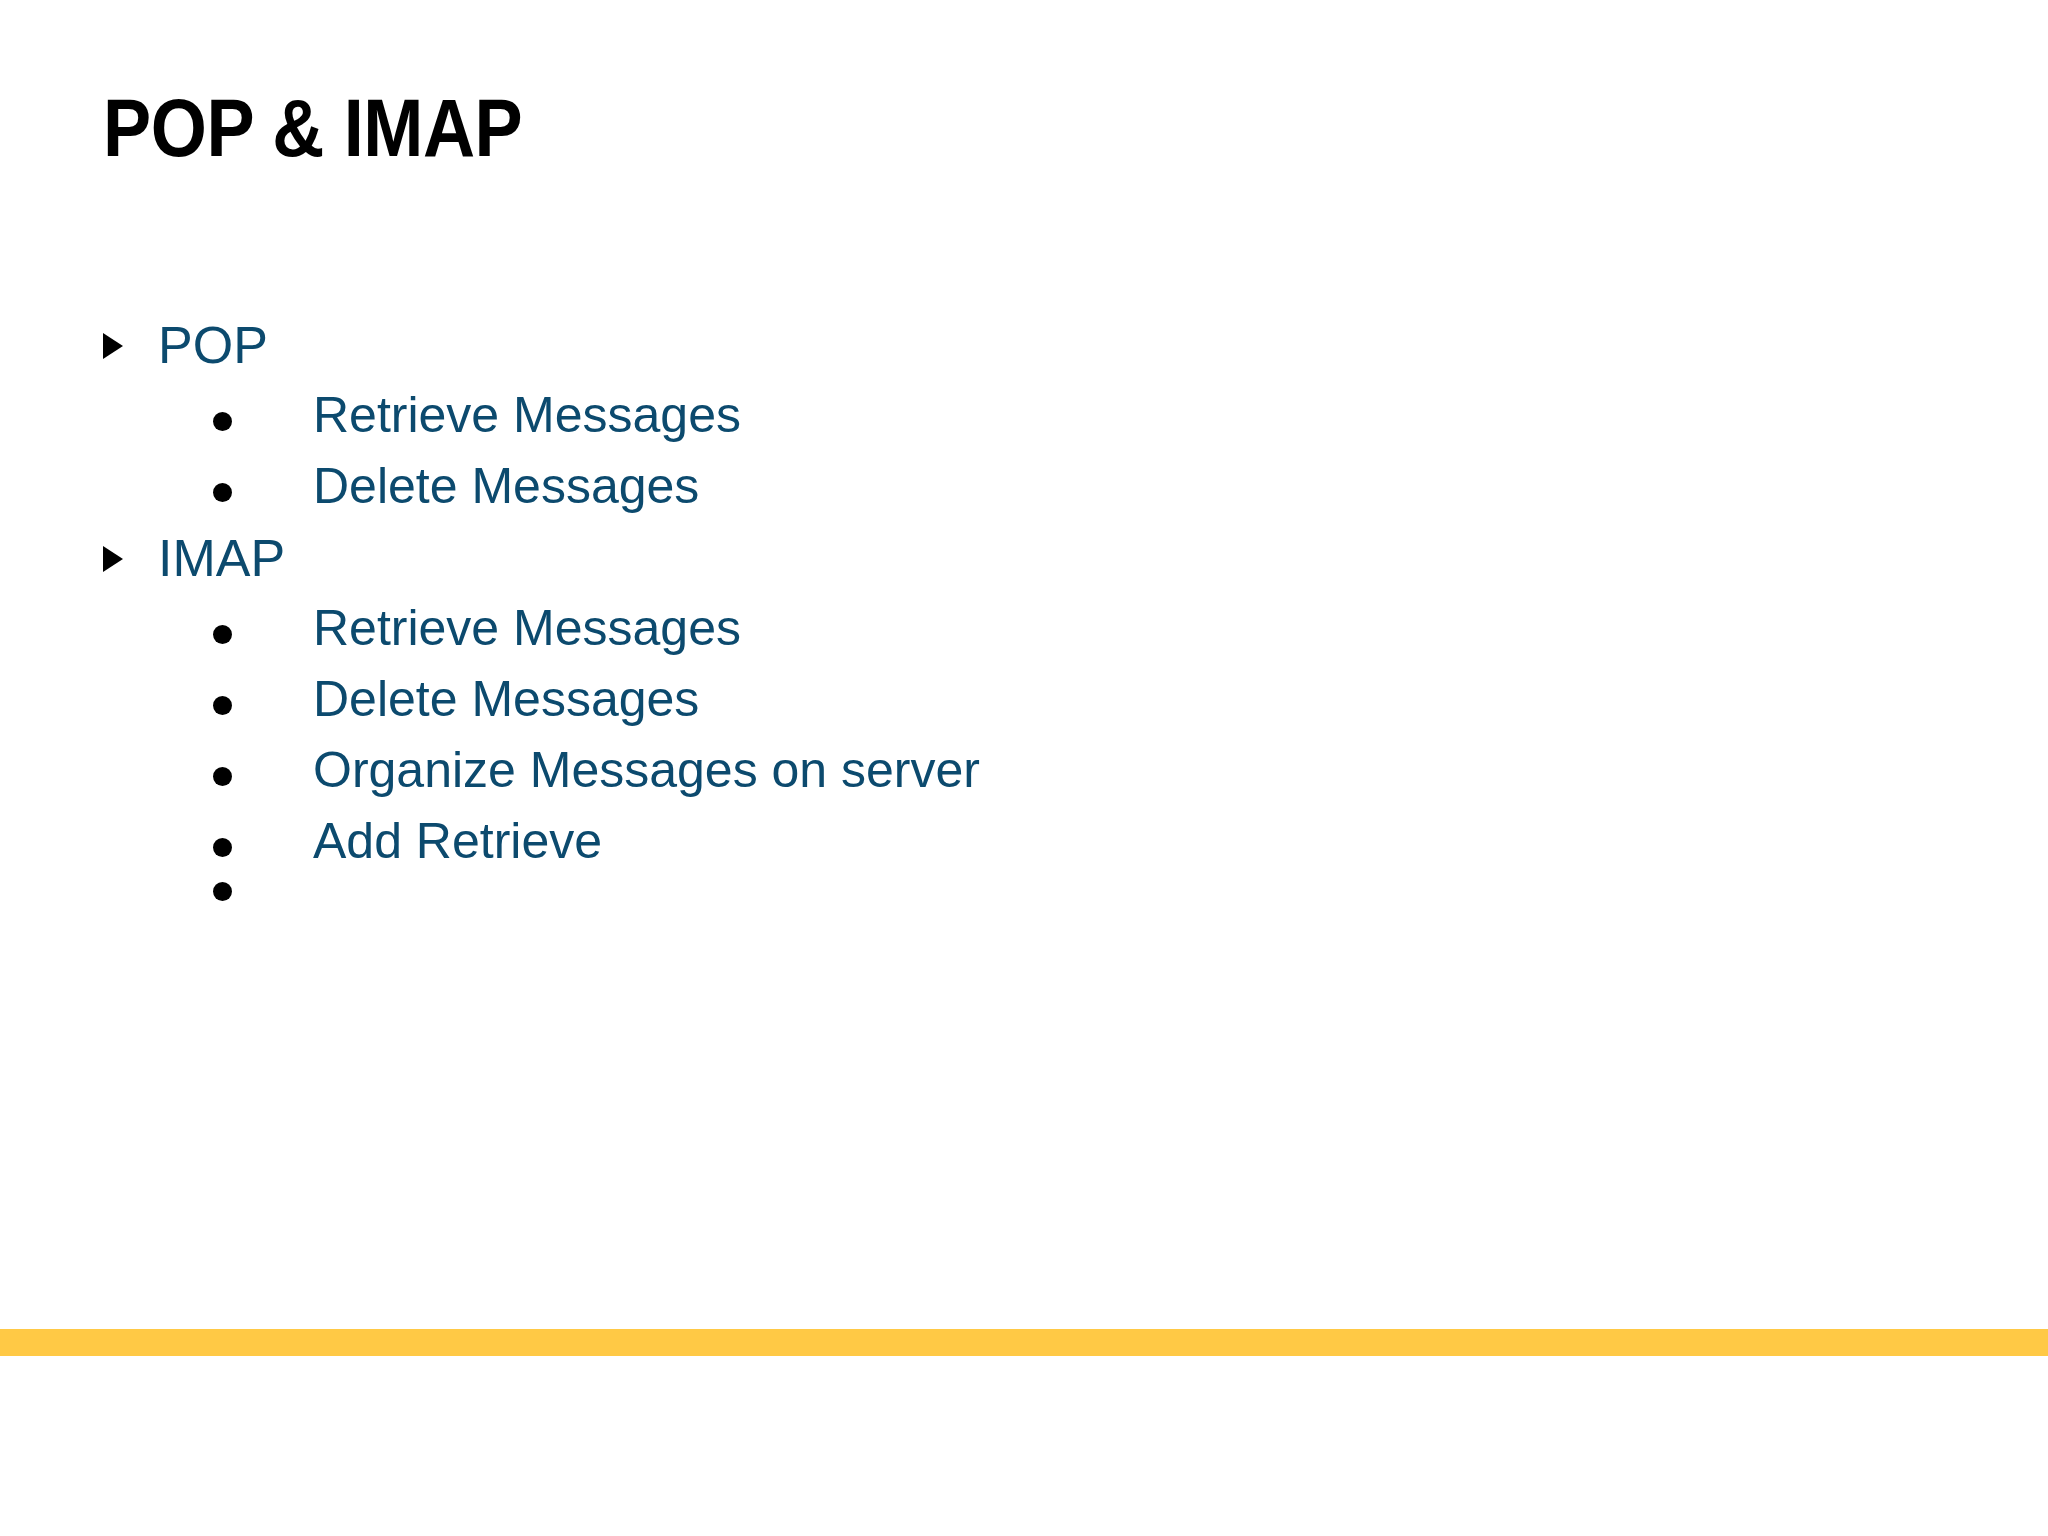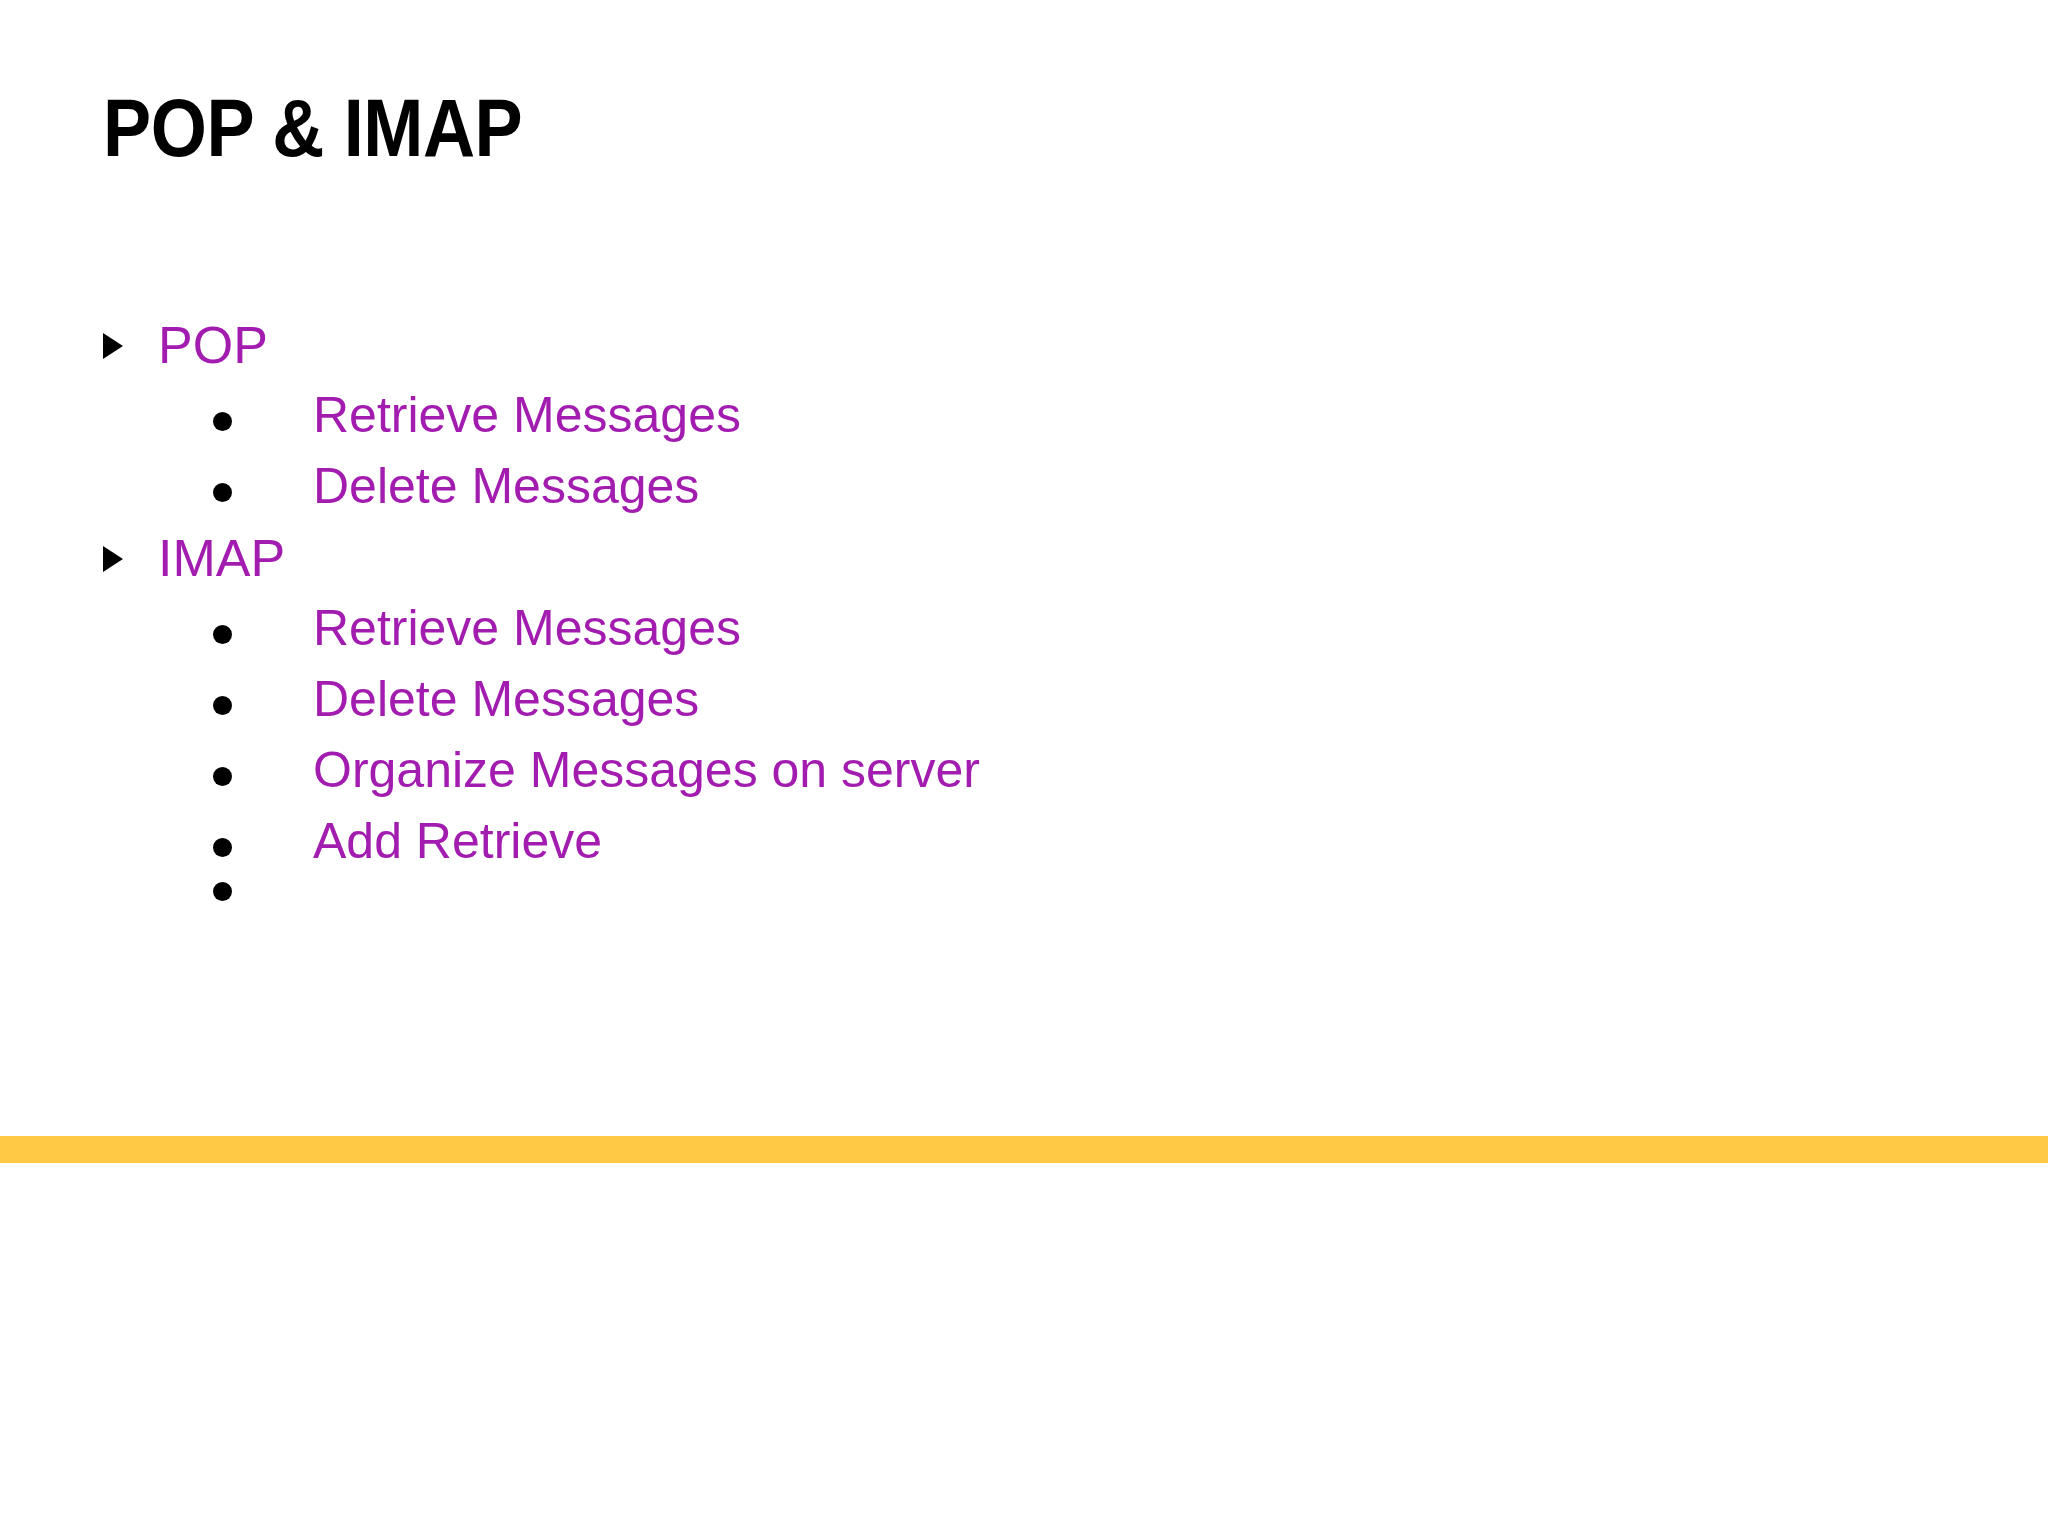--- a/index.html
+++ b/index.html
@@ -12,21 +12,21 @@
     height: 1536px;
     background: #ffffff;
     font-family: "Liberation Sans", sans-serif;
     -webkit-font-smoothing: antialiased;
     overflow: hidden;
   }
 
   .slide {
     position: relative;
     width: 2048px;
-    height: 1163px;
+    height: 1356px;
     background: #ffffff;
     box-sizing: border-box;
   }
 
   
   .slide-title {
     position: absolute;
     left: 103px;
     top: 82px;
     font-family: "Liberation Sans", sans-serif;
@@ -44,21 +44,21 @@
   .outline {
     position: absolute;
     left: 0;
     top: 315px;
     width: 2048px;
   }
 
   .bullet-row {
     display: flex;
     align-items: baseline;
-    color: #a21caf;
+    color: #0c4a6e;
   }
 
   
   .level-1 {
     padding-left: 103px;
     height: 71px;
   }
   .level-1 .marker {
     width: 55px;
     flex: 0 0 55px;

